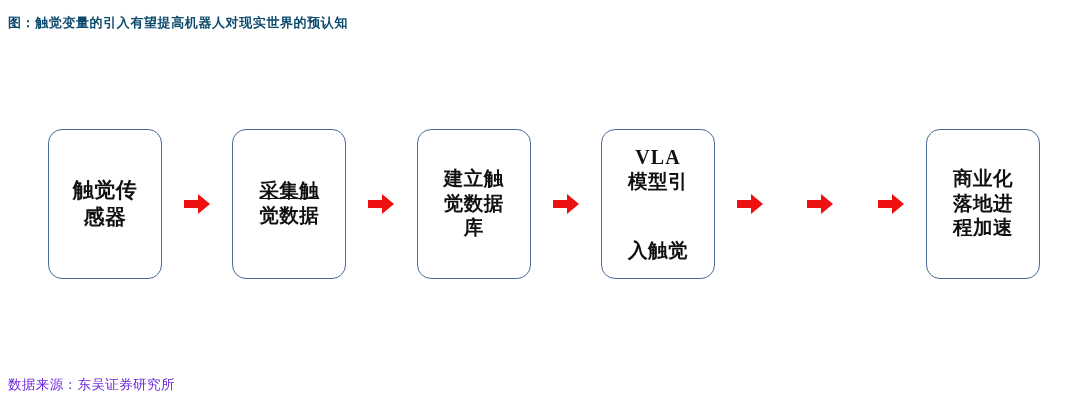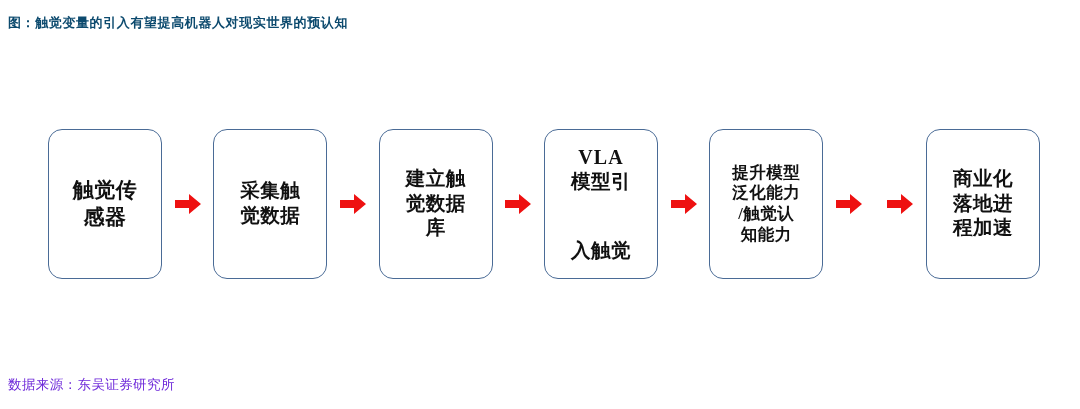--- a/index.html
+++ b/index.html
@@ -103,21 +103,21 @@
       <div class="flow-box-label size-lg"><span style="display: block;">触觉传</span><span style="display: block;">感器</span></div>
     </div>
     <div class="arrow-cell">
       <span class="arrow">
         <svg width="26" height="22" viewBox="0 0 26 22" xmlns="http://www.w3.org/2000/svg">
           <path d="M0 7 H14 V1 L26 11 L14 21 V15 H0 Z" fill="#ee1111"></path>
         </svg>
       </span>
     </div>
     <div class="flow-box">
-      <div class="flow-box-label size-md"><span style="display: block;">采集触</span><span style="display: block;">觉数据</span></div>
+      <div class="flow-box-label size-md"><span style="display: block; text-decoration: underline;">采集触</span><span style="display: block;">觉数据</span></div>
     </div>
     <div class="arrow-cell">
       <span class="arrow">
         <svg width="26" height="22" viewBox="0 0 26 22" xmlns="http://www.w3.org/2000/svg">
           <path d="M0 7 H14 V1 L26 11 L14 21 V15 H0 Z" fill="#ee1111"></path>
         </svg>
       </span>
     </div>
     <div class="flow-box">
       <div class="flow-box-label size-md"><span style="display: block;">建立触</span><span style="display: block;">觉数据</span><span style="display: block;">库</span></div>
@@ -132,23 +132,20 @@
     <div class="flow-box">
       <div class="flow-box-label size-md"><span class="vla-line">VLA</span><span style="display: block;">模型引</span><span style="display: block; margin-top: 44px;">入触觉</span></div>
     </div>
     <div class="arrow-cell">
       <span class="arrow">
         <svg width="26" height="22" viewBox="0 0 26 22" xmlns="http://www.w3.org/2000/svg">
           <path d="M0 7 H14 V1 L26 11 L14 21 V15 H0 Z" fill="#ee1111"></path>
         </svg>
       </span>
     </div>
-    <div class="flow-box">
-      <div class="flow-box-label size-sm"><span style="display: block;">提升模型</span><span style="display: block;">泛化能力</span><span style="display: block;">/触觉认</span><span style="display: block;">知能力</span></div>
-    </div>
     <div class="arrow-cell">
       <span class="arrow">
         <svg width="26" height="22" viewBox="0 0 26 22" xmlns="http://www.w3.org/2000/svg">
           <path d="M0 7 H14 V1 L26 11 L14 21 V15 H0 Z" fill="#ee1111"></path>
         </svg>
       </span>
     </div>
     <div class="arrow-cell">
       <span class="arrow">
         <svg width="26" height="22" viewBox="0 0 26 22" xmlns="http://www.w3.org/2000/svg">

